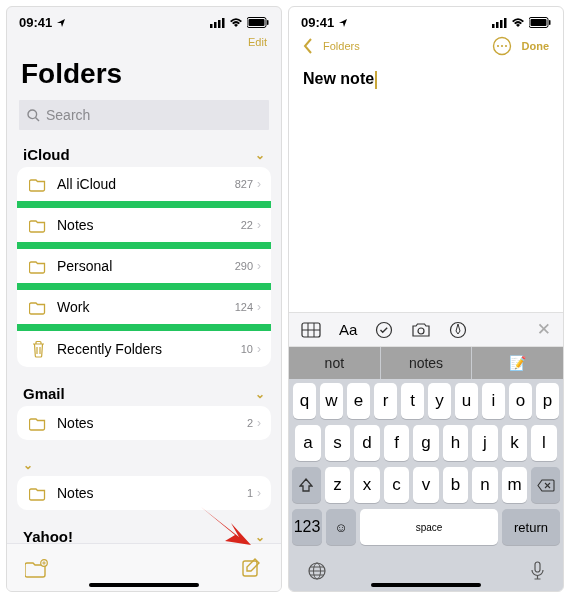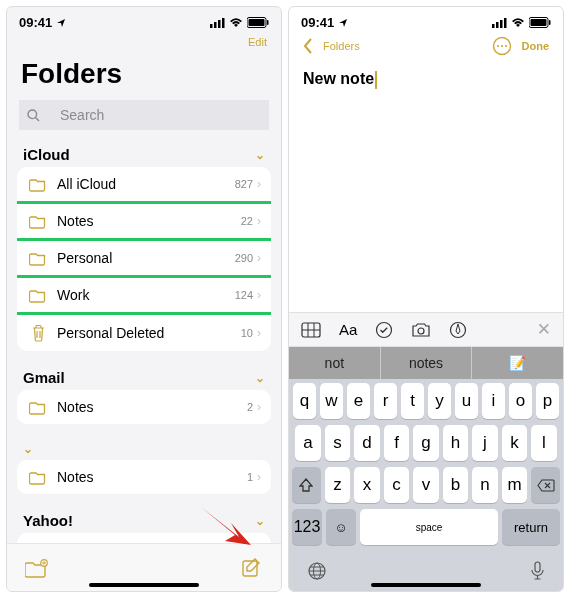--- a/index.html
+++ b/index.html
@@ -6,24 +6,24 @@
   body { font-family: -apple-system, "Helvetica Neue", Arial, sans-serif; background: #fff; width: 570px; height: 600px; display: flex; gap: 6px; justify-content: center; padding: 6px; }
   .phone { width: 283px; height: 586px; border: 1px solid #ddd; border-radius: 6px; background: #f4f4f6; position: relative; overflow: hidden; display: flex; flex-direction: column; }
   .phone.right { background: #fff; }
   .status-bar { display: flex; justify-content: space-between; align-items: center; padding: 8px 12px 2px 12px; font-size: 13px; font-weight: 600; }
   .status-left { display: flex; align-items: center; gap: 4px; }
   .status-icons { display: flex; gap: 4px; align-items: center; }
   .nav-bar { display: flex; justify-content: space-between; align-items: center; padding: 4px 14px 4px 14px; font-size: 11px; }
   .nav-left, .nav-right-group { display: flex; align-items: center; gap: 10px; }
   .accent { color: #c9a73a; }
   .title-large { font-size: 28px; font-weight: 700; padding: 6px 14px 6px 14px; }
-  .search { margin: 4px 12px 8px 12px; background: #e5e5ea; border-radius: 1px; height: 30px; display: flex; align-items: center; padding: 0 8px; color: #8a8a8e; font-size: 14px; gap: 20px; }
+  .search { margin: 4px 12px 8px 12px; background: #e5e5ea; border-radius: 1px; height: 30px; display: flex; align-items: center; padding: 0 8px; color: #8a8a8e; font-size: 14px; gap: 6px; }
   .section-header { display: flex; justify-content: space-between; align-items: center; padding: 8px 16px 4px 16px; font-size: 15px; font-weight: 700; }
   .folder-list { background: #fff; border-radius: 10px; margin: 0 10px 10px 10px; overflow: hidden; }
-  .folder-row { display: flex; align-items: center; padding: 9px 10px; border-bottom: 3px solid #22c55e; font-size: 14px; }
+  .folder-row { display: flex; align-items: center; padding: 9px 10px; border-bottom: 7px solid #22c55e; font-size: 14px; }
   .folder-row:last-child { border-bottom: none; }
   .folder-icon-wrap { width: 22px; display: flex; justify-content: center; }
   .folder-label { flex: 1; padding-left: 8px; }
   .folder-count { color: #8a8a8e; font-size: 11px; padding-right: 4px; }
   .chev-r { color: #c7c7cc; font-size: 12px; }
   .chev-d { color: #c9a73a; font-size: 12px; }
   .bottom-bar { position: absolute; bottom: 0; left: 0; right: 0; height: 48px; background: #f8f8f9; border-top: 1px solid #e5e5ea; display: flex; justify-content: space-between; align-items: center; padding: 0 18px; }
   .home-indicator { position: absolute; bottom: 4px; left: 50%; transform: translateX(-50%); width: 110px; height: 4px; background: #000; border-radius: 2px; }
   .arrow { position: absolute; right: 28px; bottom: 38px; }
   .note-title { font-size: 16px; font-weight: 700; padding: 10px 14px; position: relative; display: inline-block; }
@@ -134,21 +134,21 @@
           <span class="folder-label">Work</span>
           <span class="folder-count">124</span>
           <span class="chev-r">›</span>
         </div>
         <div class="folder-row">
           <span class="folder-icon-wrap">
             <svg width="17" height="18" viewBox="0 0 17 18">
               <path d="M3 4 h11 M6 4 v-1.5 a1 1 0 0 1 1 -1 h3 a1 1 0 0 1 1 1 V4 M4.5 4 l0.8 12 a1 1 0 0 0 1 1 h4.4 a1 1 0 0 0 1 -1 l0.8 -12 M7 7 v7 M10 7 v7" fill="none" stroke="#c9a73a" stroke-width="1.2"></path>
             </svg>
           </span>
-          <span class="folder-label">Personal Deleted</span>
+          <span class="folder-label">Recently Folders</span>
           <span class="folder-count">10</span>
           <span class="chev-r">›</span>
         </div>
       </div>
       <div class="section-header">
         <span>Gmail</span>
         <span class="chev-d">⌄</span>
       </div>
       <div class="folder-list">
         <div class="folder-row">

